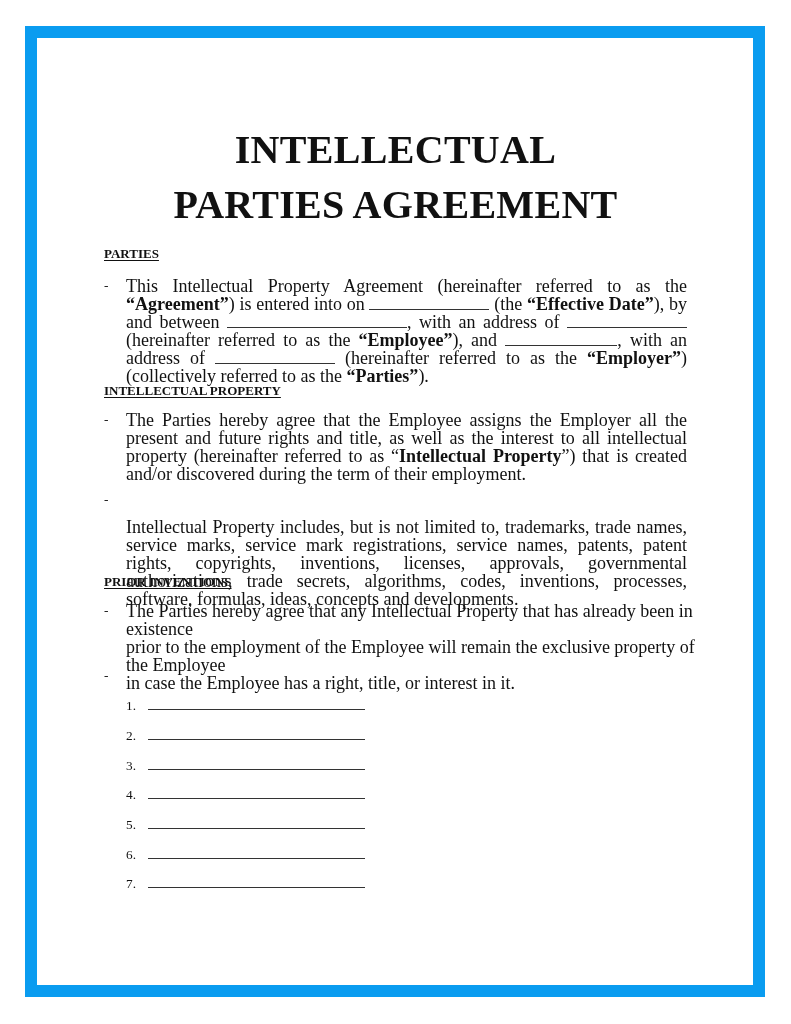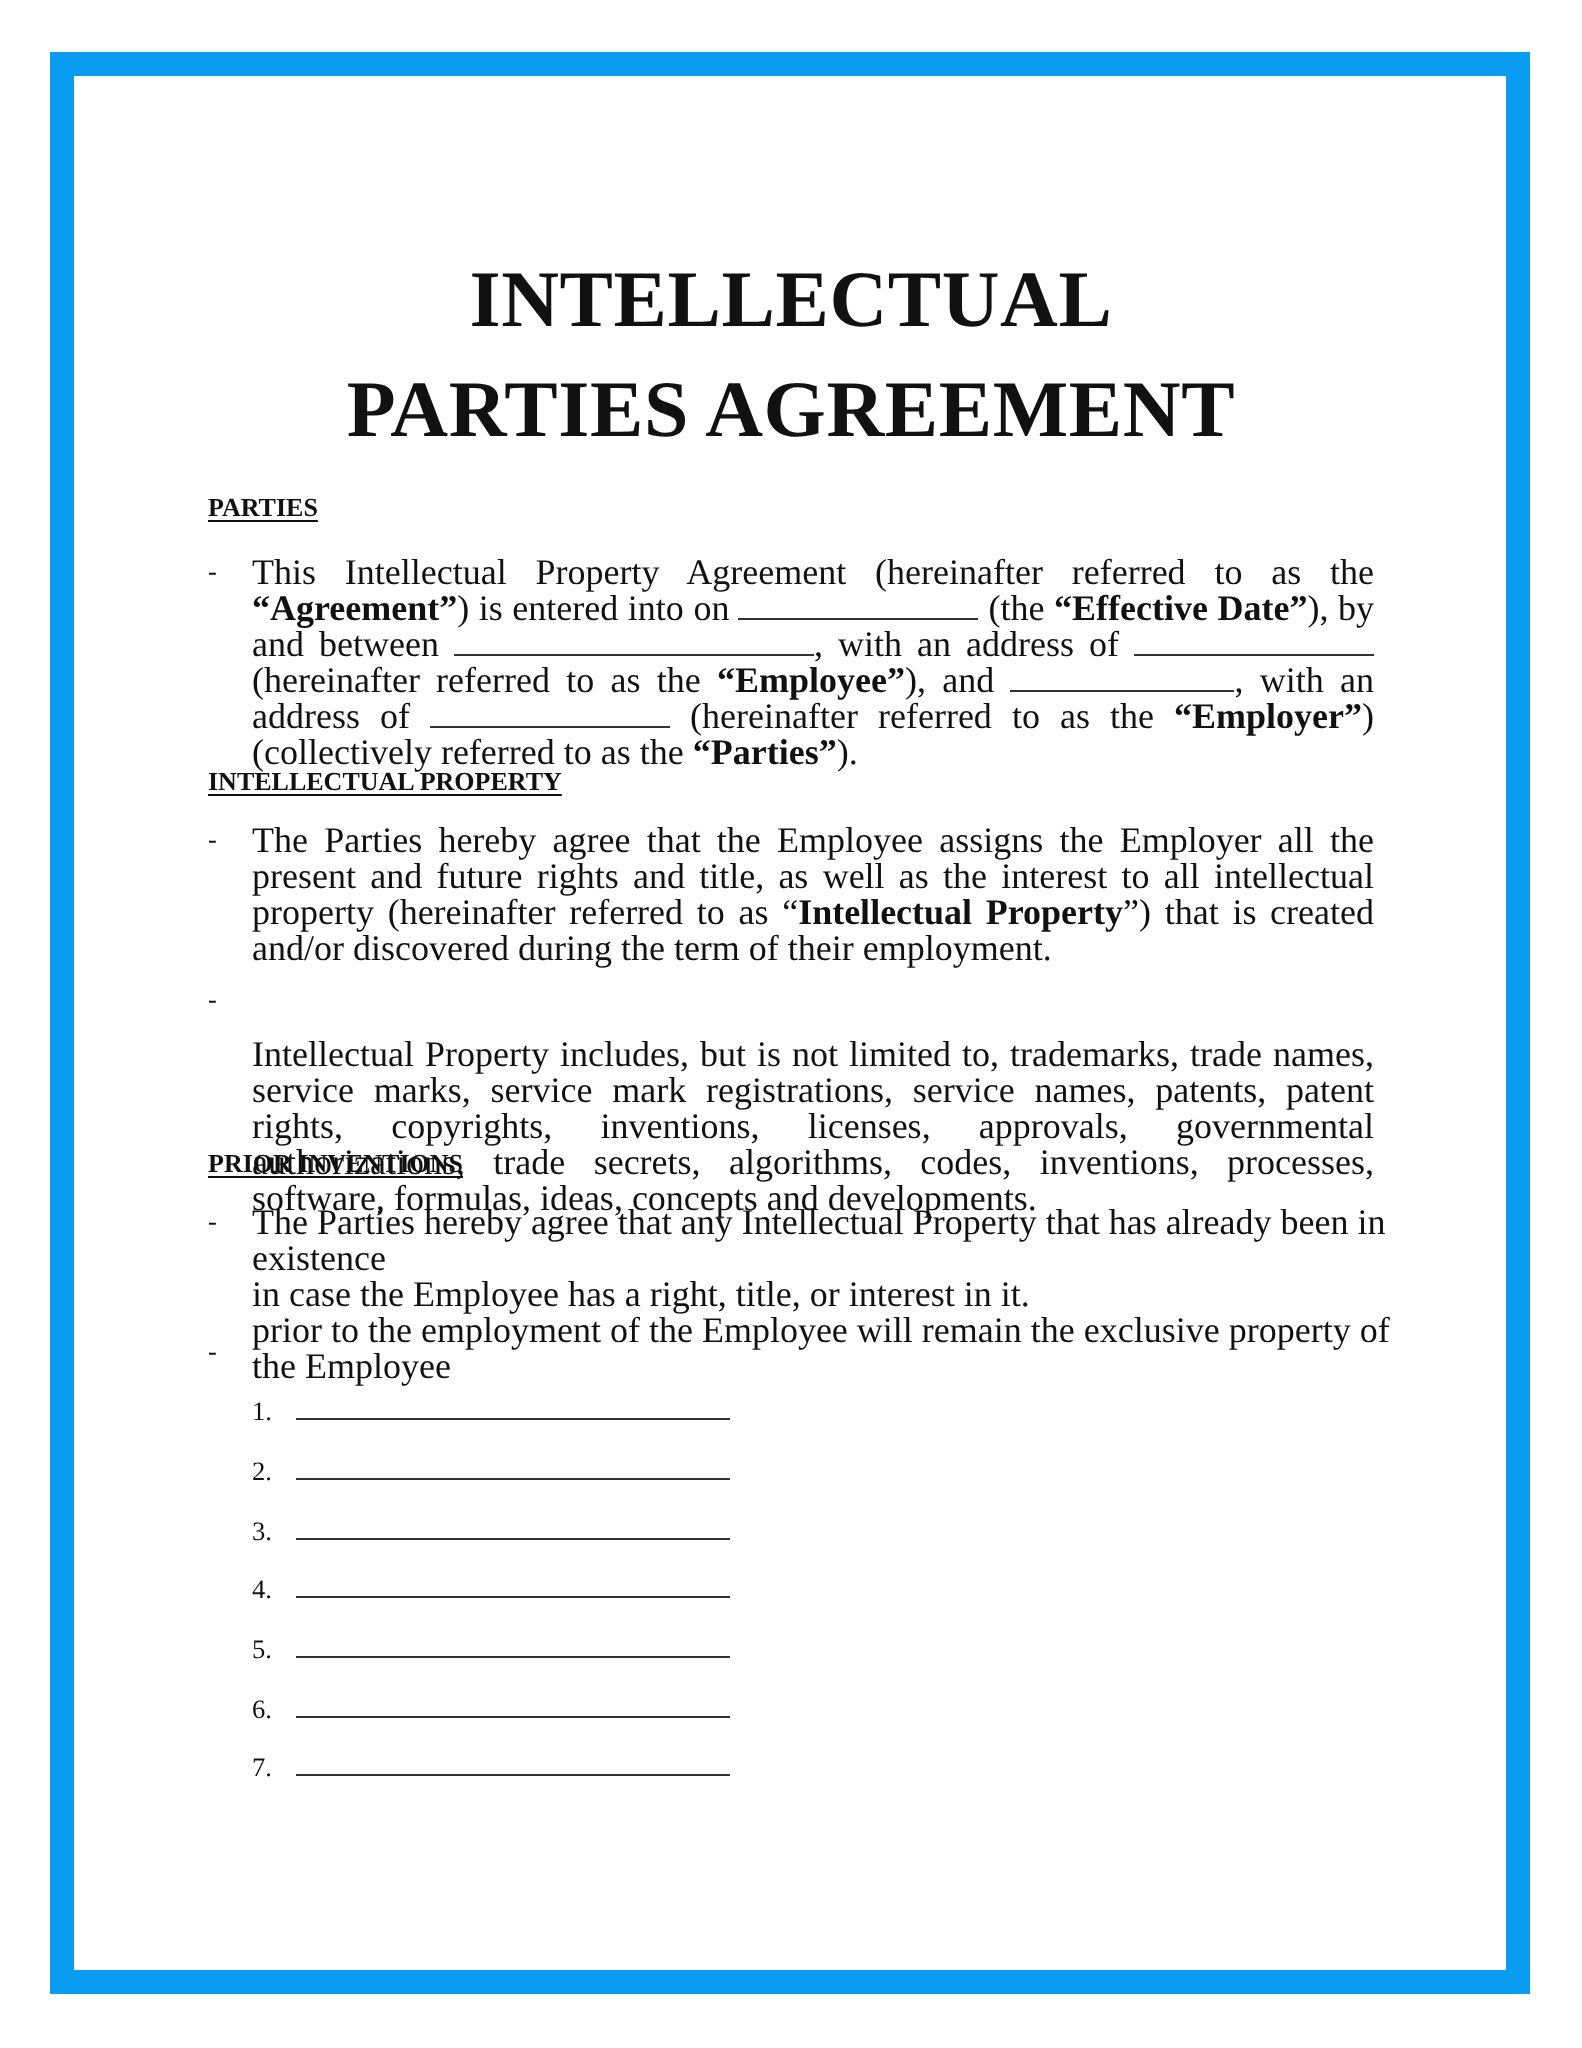--- a/index.html
+++ b/index.html
@@ -111,22 +111,22 @@
   <div class="para" style="top:411px;">
     <span>The Parties hereby agree that the Employee assigns the Employer all the present and future rights and title, as well as the interest to all intellectual property (hereinafter referred to as “</span><span class="b">Intellectual Property</span><span>”) that is created and/or discovered during the term of their employment.</span>
   </div>
   <div class="dash" style="top:491px;">-</div>
   <div class="para" style="top:518px;">Intellectual Property includes, but is not limited to, trademarks, trade names, service marks, service mark registrations, service names, patents, patent rights, copyrights, inventions, licenses, approvals, governmental authorizations, trade secrets, algorithms, codes, inventions, processes, software, formulas, ideas, concepts and developments.</div>
 
   <div class="heading" style="top:574px;">PRIOR INVENTIONS</div>
   <div class="dash" style="top:602px;">-</div>
   <div class="para nojust" style="top:602px; width:580px;">
     <div>The Parties hereby agree that any Intellectual Property that has already been in existence</div>
+    <div>prior to the employment of the Employee will remain the exclusive property of the Employee</div>
     <div>in case the Employee has a right, title, or interest in it.</div>
-    <div>prior to the employment of the Employee will remain the exclusive property of the Employee</div>
   </div>
   <div class="dash" style="top:667px;">-</div>
 
   <div class="list-item" style="top:697px;">
     <span class="num">1.</span>
     <span class="line"></span>
   </div>
   <div class="list-item" style="top:727px;">
     <span class="num">2.</span>
     <span class="line"></span>

